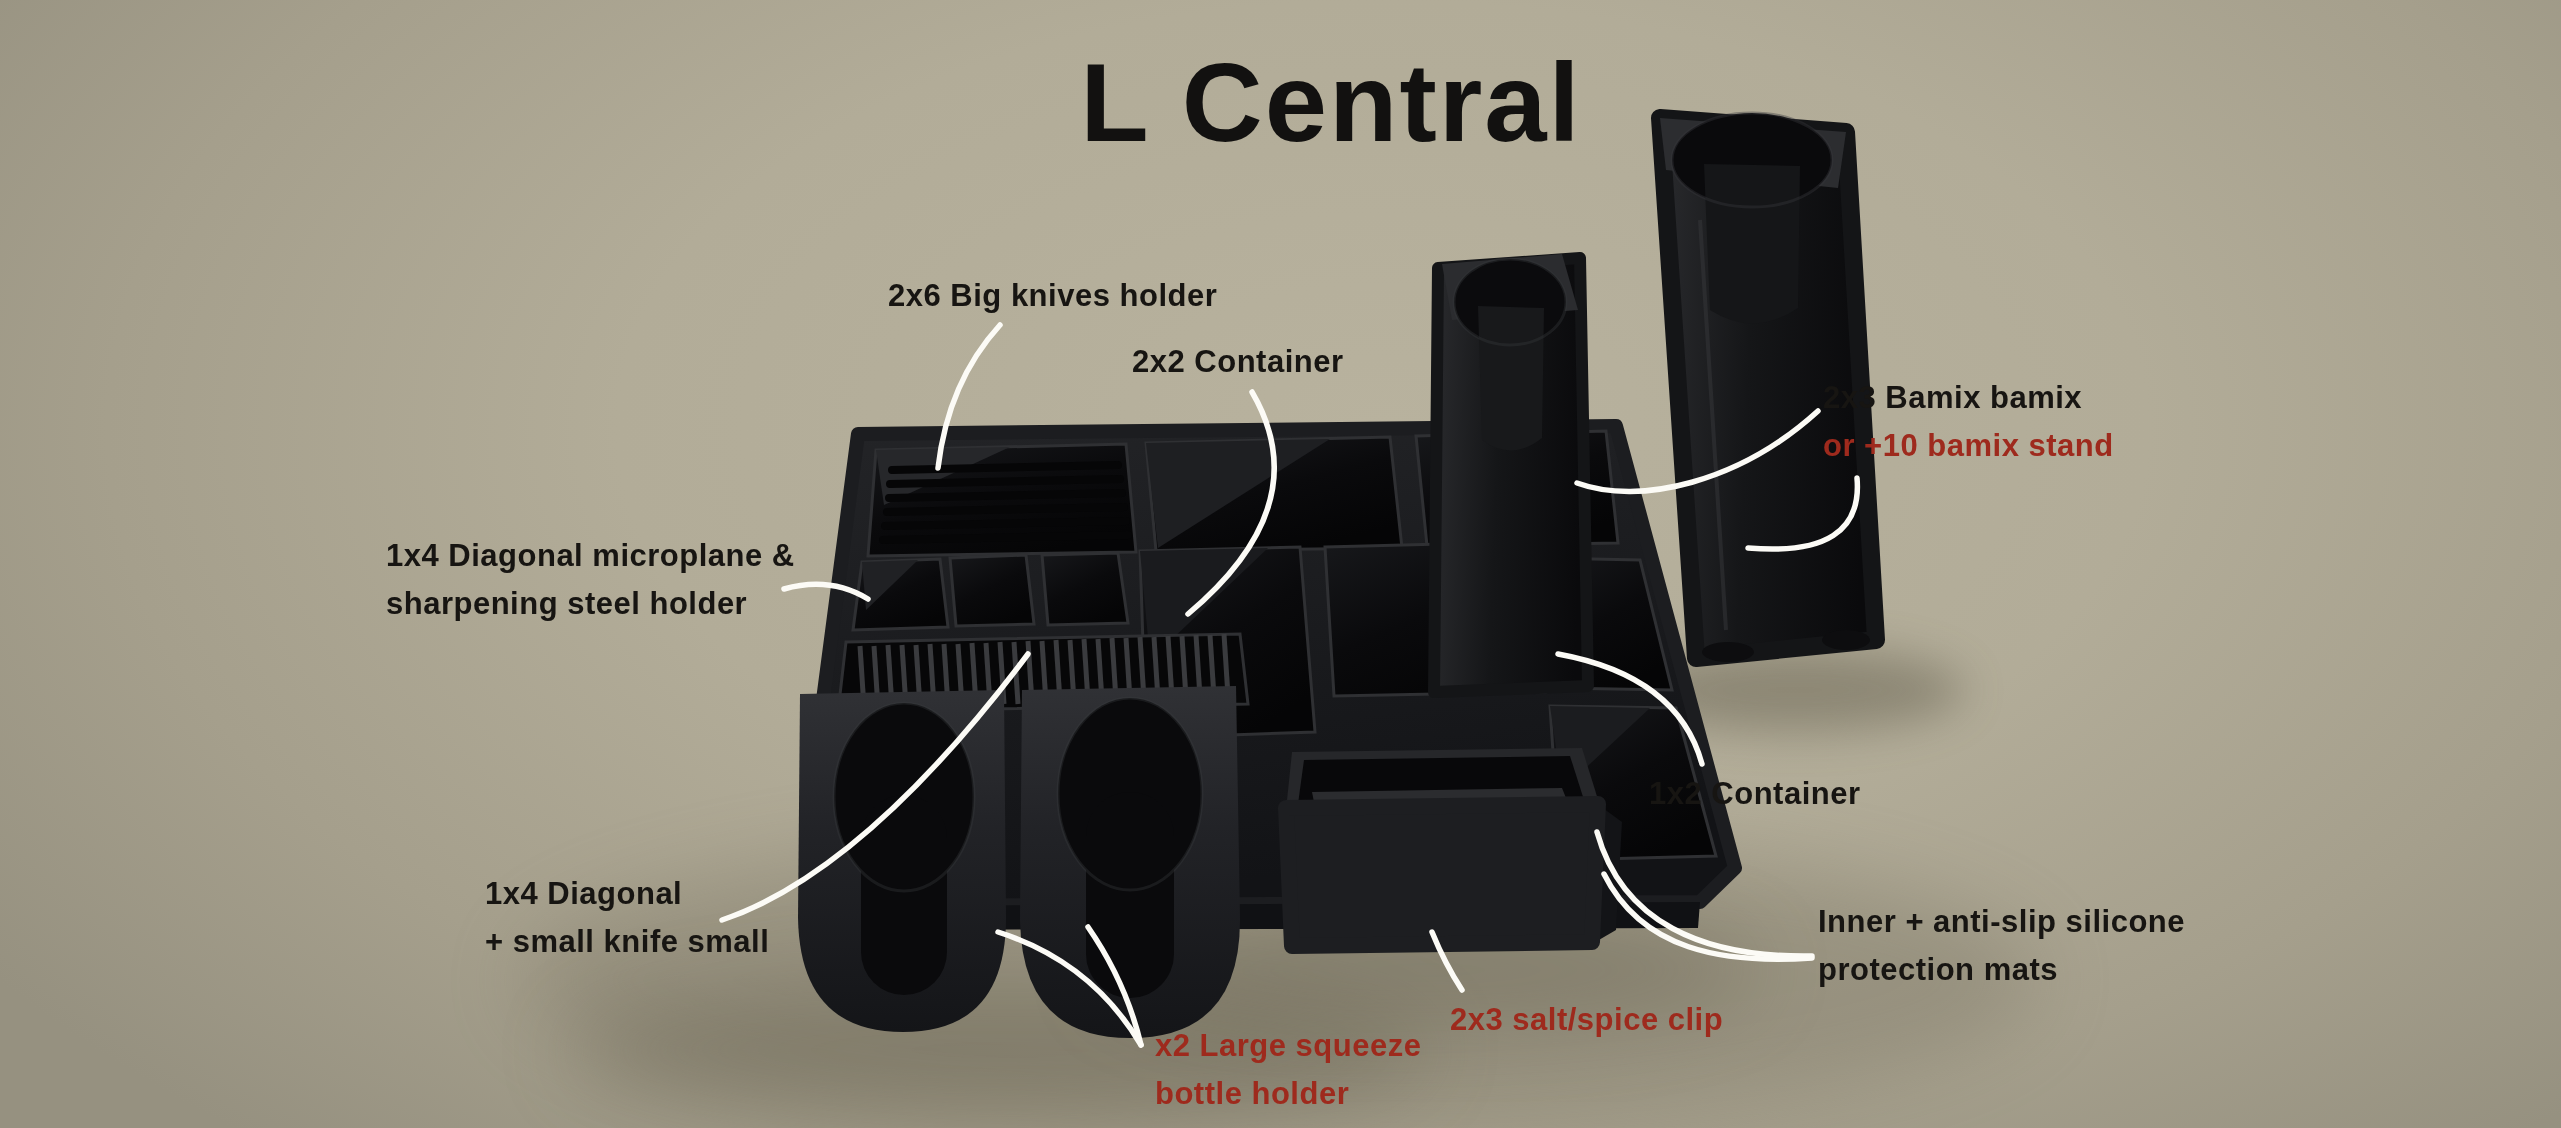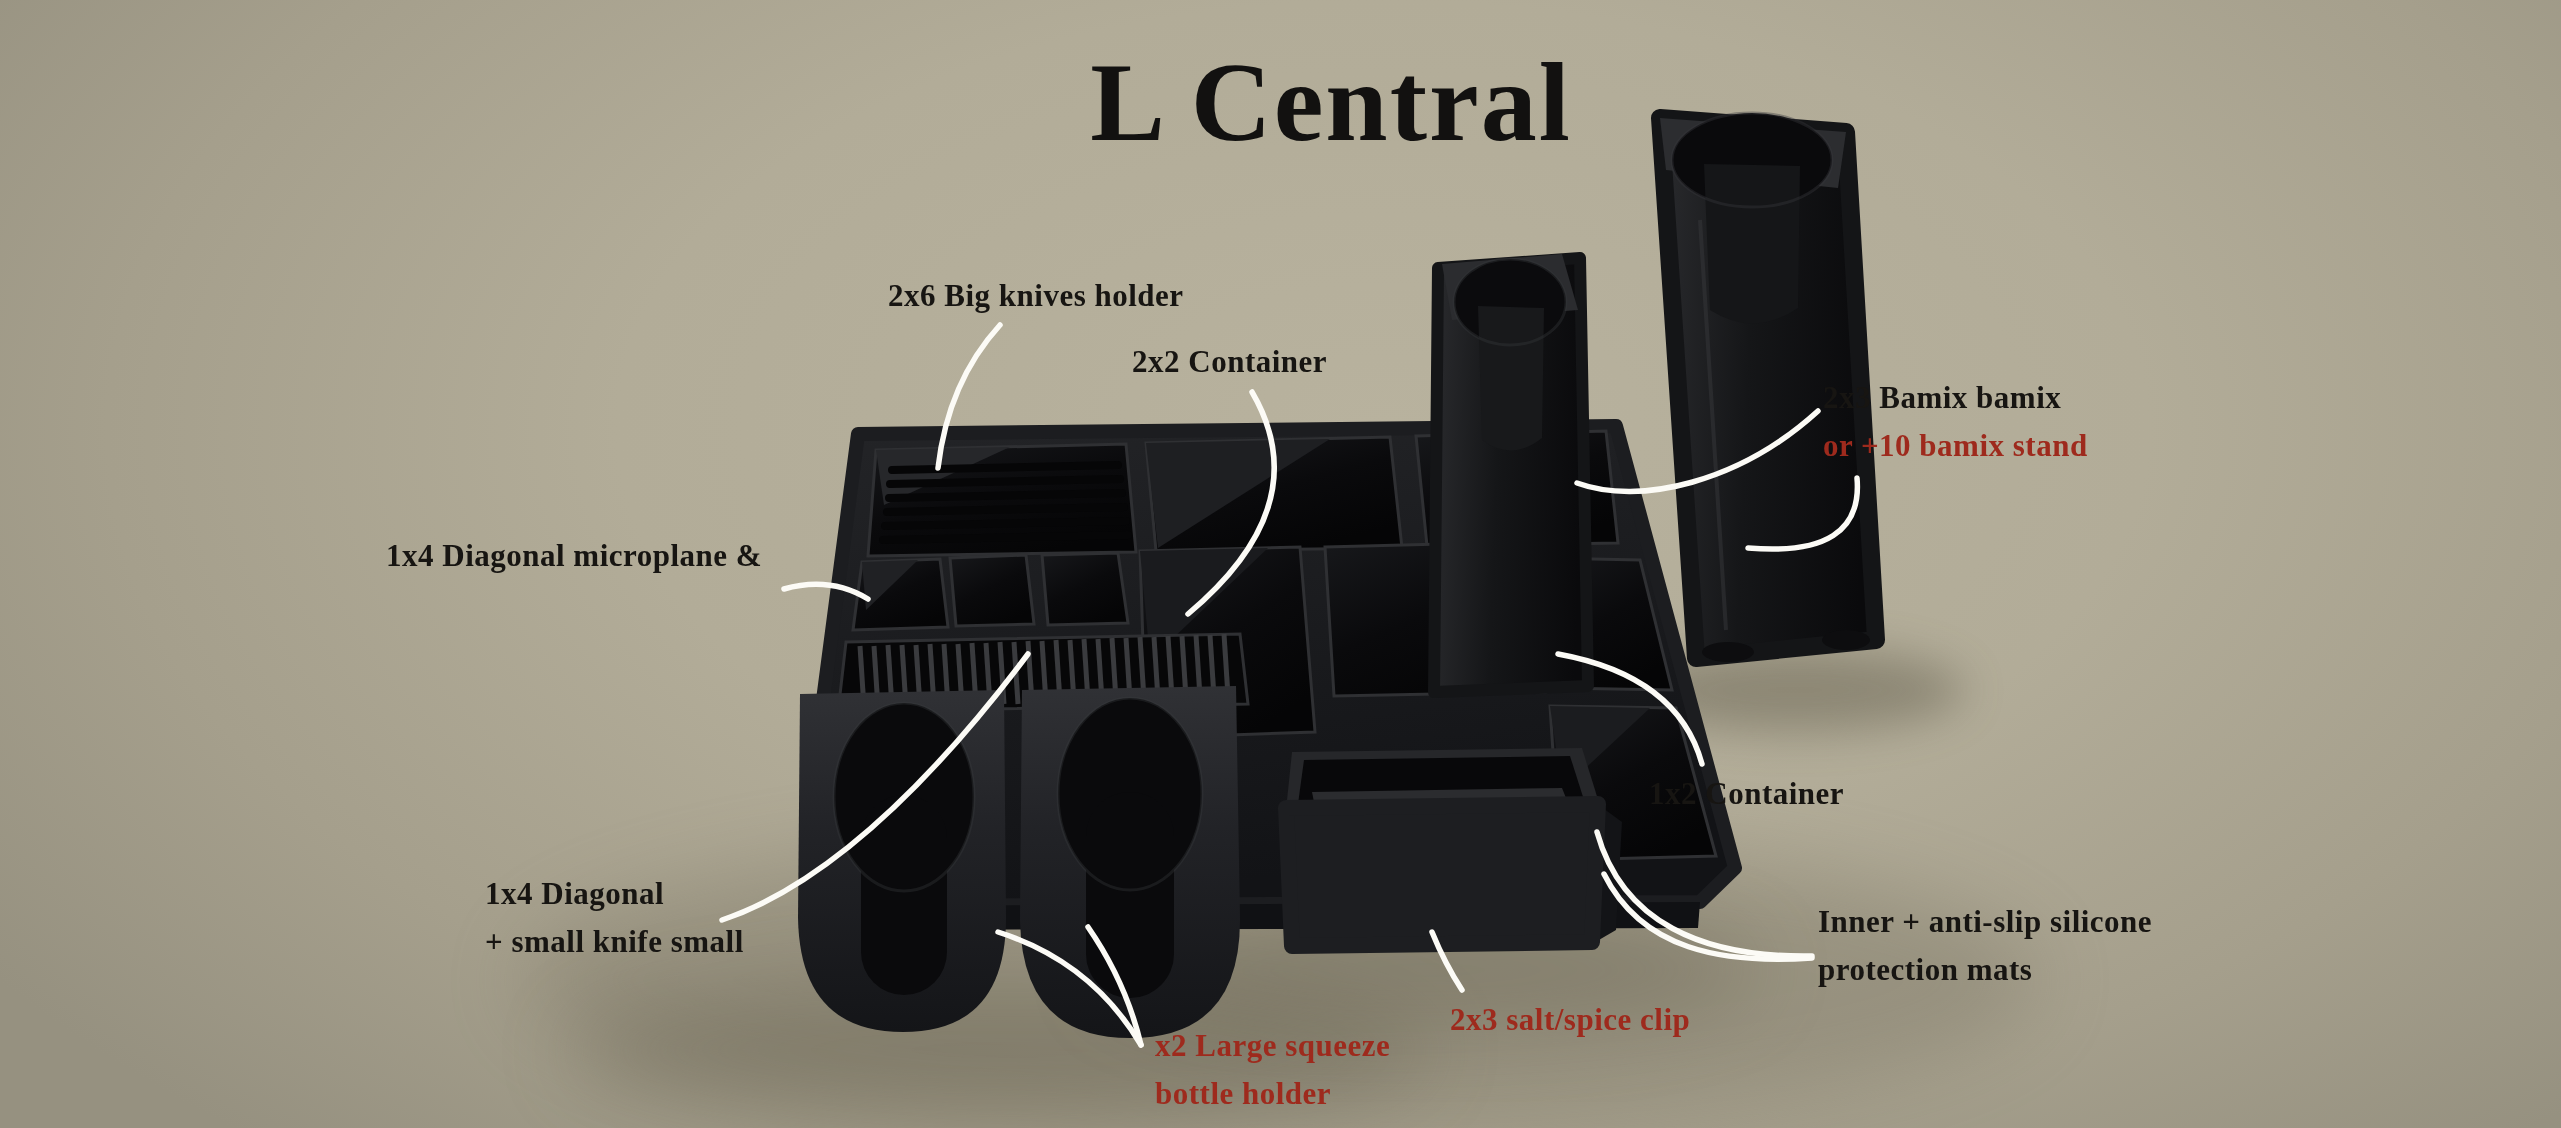--- a/index.html
+++ b/index.html
@@ -1,21 +1,21 @@
 <!DOCTYPE html>
 <html><head>
 <meta charset="utf-8">
 <style>
   html,body{margin:0;padding:0;background:#8f8a78;}
   .stage{
     position:relative;
     width:2561px;height:1128px;
     overflow:hidden;
     background:radial-gradient(ellipse 1700px 950px at 54% 38%, #b8b29e 0%, #b2ac98 45%, #a59f8c 75%, #969180 100%);
-    font-family:Liberation Serif, serif;
+    font-family:Liberation Sans, sans-serif;
   }
   svg.render{position:absolute;left:0;top:0;}
   .page-title{
     position:absolute;left:1331px;top:38px;transform:translateX(-50%);
     font-size:112px;font-weight:700;color:#121110;letter-spacing:2px;white-space:nowrap;
   }
   .callout{
     position:absolute;
     font-size:31px;font-weight:700;color:#171512;
     line-height:48px;letter-spacing:0.5px;white-space:nowrap;
@@ -207,20 +207,21 @@
     <span class="line">2x2 Container</span>
   </div>
 
   <div class="callout" style="left:1823px;top:374px;">
     <span class="line">2x3 Bamix bamix</span>
     <span class="line red">or +10 bamix stand</span>
   </div>
 
   <div class="callout" style="left:386px;top:532px;">
     <span class="line">1x4 Diagonal microplane &amp;</span>
+    <span class="line">sharpening steel holder</span>
   </div>
 
   <div class="callout" style="left:1649px;top:770px;">
     <span class="line">1x2 Container</span>
   </div>
 
   <div class="callout" style="left:485px;top:870px;">
     <span class="line">1x4 Diagonal</span>
     <span class="line">+ small knife small</span>
   </div>

